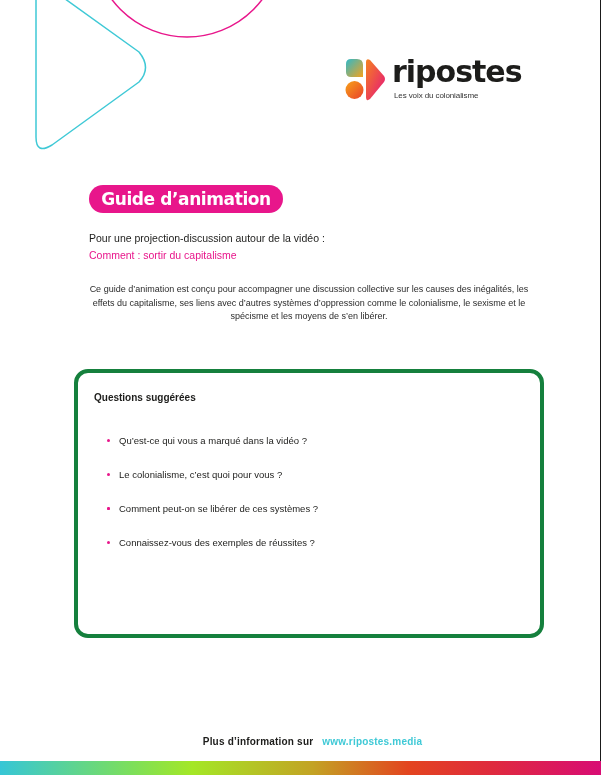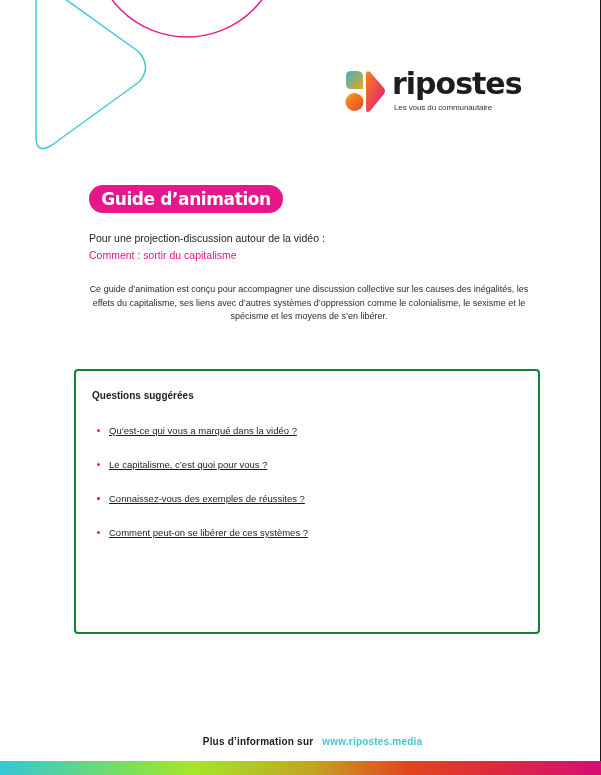--- a/index.html
+++ b/index.html
@@ -5,21 +5,21 @@
   html, body { margin: 0; padding: 0; }
   body {
     width: 601px; height: 775px; position: relative; overflow: hidden;
     background: #ffffff;
     font-family: "Liberation Sans", "DejaVu Sans", sans-serif;
     color: #1d1d1b;
   }
   .right-edge { position: absolute; top: 0; right: 0; width: 1px; height: 775px; background: #1a1a1a; }
   .deco { position: absolute; left: 0; top: 0; width: 601px; height: 170px; pointer-events: none; }
 
-  .logo { position: absolute; left: 344px; top: 58px; width: 200px; height: 48px; margin-top: 12px; }
+  .logo { position: absolute; left: 344px; top: 58px; width: 200px; height: 48px; }
   .logo-mark { position: absolute; left: 0; top: 0; width: 42px; height: 44px; }
   .logo-word {
     position: absolute; left: 48px; top: -4px;
     font-family: "DejaVu Sans", sans-serif; font-weight: bold;
     font-size: 30px; letter-spacing: -1px; color: #1d1d1b;
   }
   .logo-tagline {
     position: absolute; left: 50px; top: 33px;
     font-size: 8px; color: #333333; letter-spacing: -0.1px;
   }
@@ -35,27 +35,27 @@
   .intro-line { color: #1d1d1b; font-weight: 500; height: 17px; text-align: right; }
   .intro-sub { color: #e8168b; height: 17px; }
 
   .desc {
     position: absolute; left: 89px; top: 283px; width: 440px;
     font-size: 9px; line-height: 13.5px; color: #2b2b2b; text-align: center;
   }
 
   .questions-box {
     position: absolute; left: 74px; top: 369px; width: 462px; height: 261px;
-    border: 2px solid #15803d; border-radius: 4px;
+    border: 4px solid #15803d; border-radius: 14px;
   }
   .q-title {
     position: absolute; left: 16px; top: 19px;
     font-size: 10px; font-weight: bold; color: #1d1d1b;
   }
-  .q-list { position: absolute; left: 21px; top: 53px; width: 420px; margin: 0; padding: 0; list-style: none; text-decoration: underline; }
+  .q-list { position: absolute; left: 21px; top: 53px; width: 420px; margin: 8px; padding: 0; list-style: none; }
   .q-item { position: relative; padding-left: 12px; font-size: 9.5px; line-height: 13px; color: #1d1d1b; margin-bottom: 21px; font-weight: 500; }
   .q-bullet { position: absolute; left: 0; top: 5px; width: 3px; height: 3px; border-radius: 50%; background: #e8168b; }
 
   .footer {
     position: absolute; left: 12px; top: 736px; width: 601px; text-align: center;
     font-size: 10px; font-weight: bold; color: #1d1d1b; letter-spacing: 0.2px;
   }
   .footer-link { color: #3fc9d6; margin-left: 6px; }
   .bottom-bar {
     position: absolute; left: 0; top: 761px; width: 601px; height: 14px;
@@ -86,53 +86,53 @@
       <linearGradient id="gTr" x1="0" y1="0" x2="1" y2="1">
         <stop offset="0" stop-color="#f5821f"></stop>
         <stop offset="1" stop-color="#e5127e"></stop>
       </linearGradient>
     </defs>
     <path d="M2 6 Q2 1 7 1 L13 1 Q19 1 19 7 L19 19 L7 19 Q2 19 2 14 Z" fill="url(#gSq)"></path>
     <circle cx="10.5" cy="32" r="9" fill="url(#gCi)"></circle>
     <path d="M22 4 Q22 0 26 2 L40 18 Q42 21 40 24 L26 41 Q22 44 22 39 Z" fill="url(#gTr)"></path>
   </svg>
   <div class="logo-word">ripostes</div>
-  <div class="logo-tagline">Les vous du communautaire</div>
+  <div class="logo-tagline">Les voix du colonialisme</div>
 </div>
 
 <div class="badge">Guide d’animation</div>
 
 <div class="intro">
   <div class="intro-line">Pour une projection-discussion autour de la vidéo :</div>
   <div class="intro-sub">Comment : sortir du capitalisme</div>
 </div>
 
 <div class="desc">Ce guide d’animation est conçu pour accompagner une discussion collective sur les causes des inégalités, les effets du capitalisme, ses liens avec d’autres systèmes d’oppression comme le colonialisme, le sexisme et le spécisme et les moyens de s’en libérer.</div>
 
 <div class="questions-box">
   <div class="q-title">Questions suggérées</div>
   <ul class="q-list">
     <li class="q-item">
       <span class="q-bullet"></span>
       <span>Qu’est-ce qui vous a marqué dans la vidéo ?</span>
     </li>
     <li class="q-item">
       <span class="q-bullet"></span>
-      <span>Le capitalisme, c’est quoi pour vous ?</span>
+      <span>Le colonialisme, c’est quoi pour vous ?</span>
     </li>
     <li class="q-item">
       <span class="q-bullet"></span>
     </li>
     <li class="q-item">
       <span class="q-bullet"></span>
-      <span>Connaissez-vous des exemples de réussites ?</span>
+      <span>Comment peut-on se libérer de ces systèmes ?</span>
     </li>
     <li class="q-item">
       <span class="q-bullet"></span>
-      <span>Comment peut-on se libérer de ces systèmes ?</span>
+      <span>Connaissez-vous des exemples de réussites ?</span>
     </li>
   </ul>
 </div>
 
 <div class="footer">
   <span>Plus d’information sur</span>
   <span class="footer-link">www.ripostes.media</span>
 </div>
 
 <div class="bottom-bar"></div>

